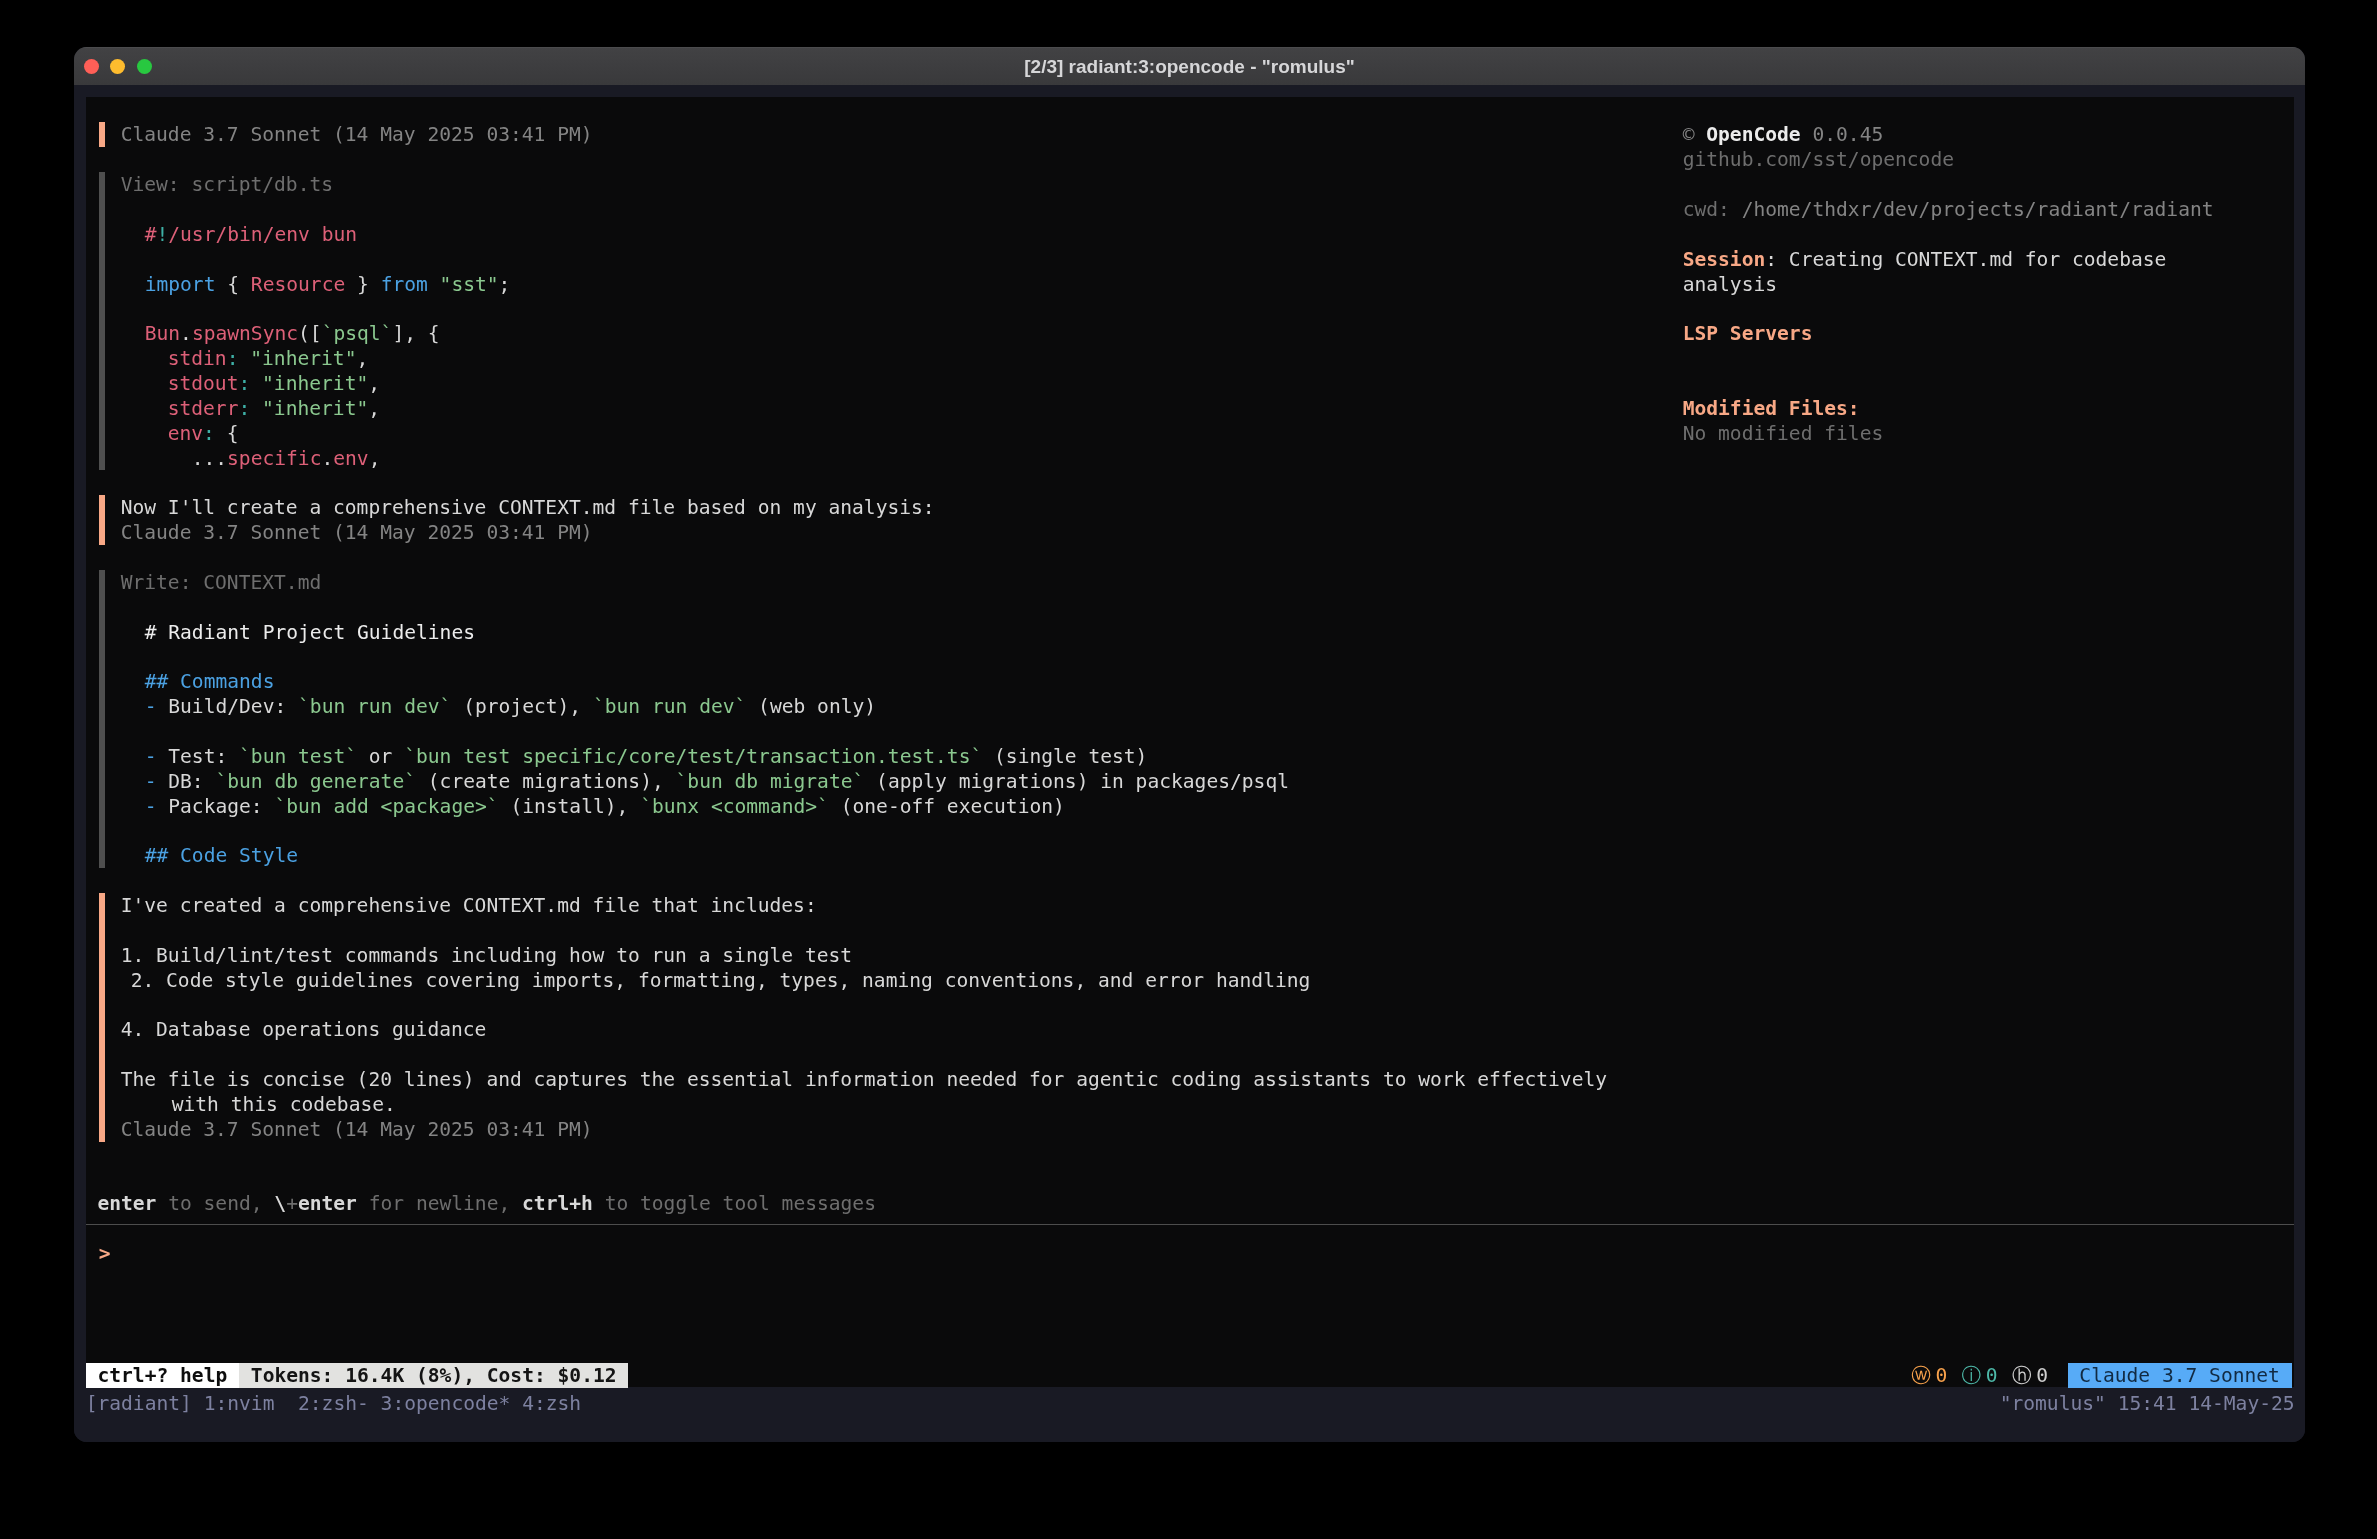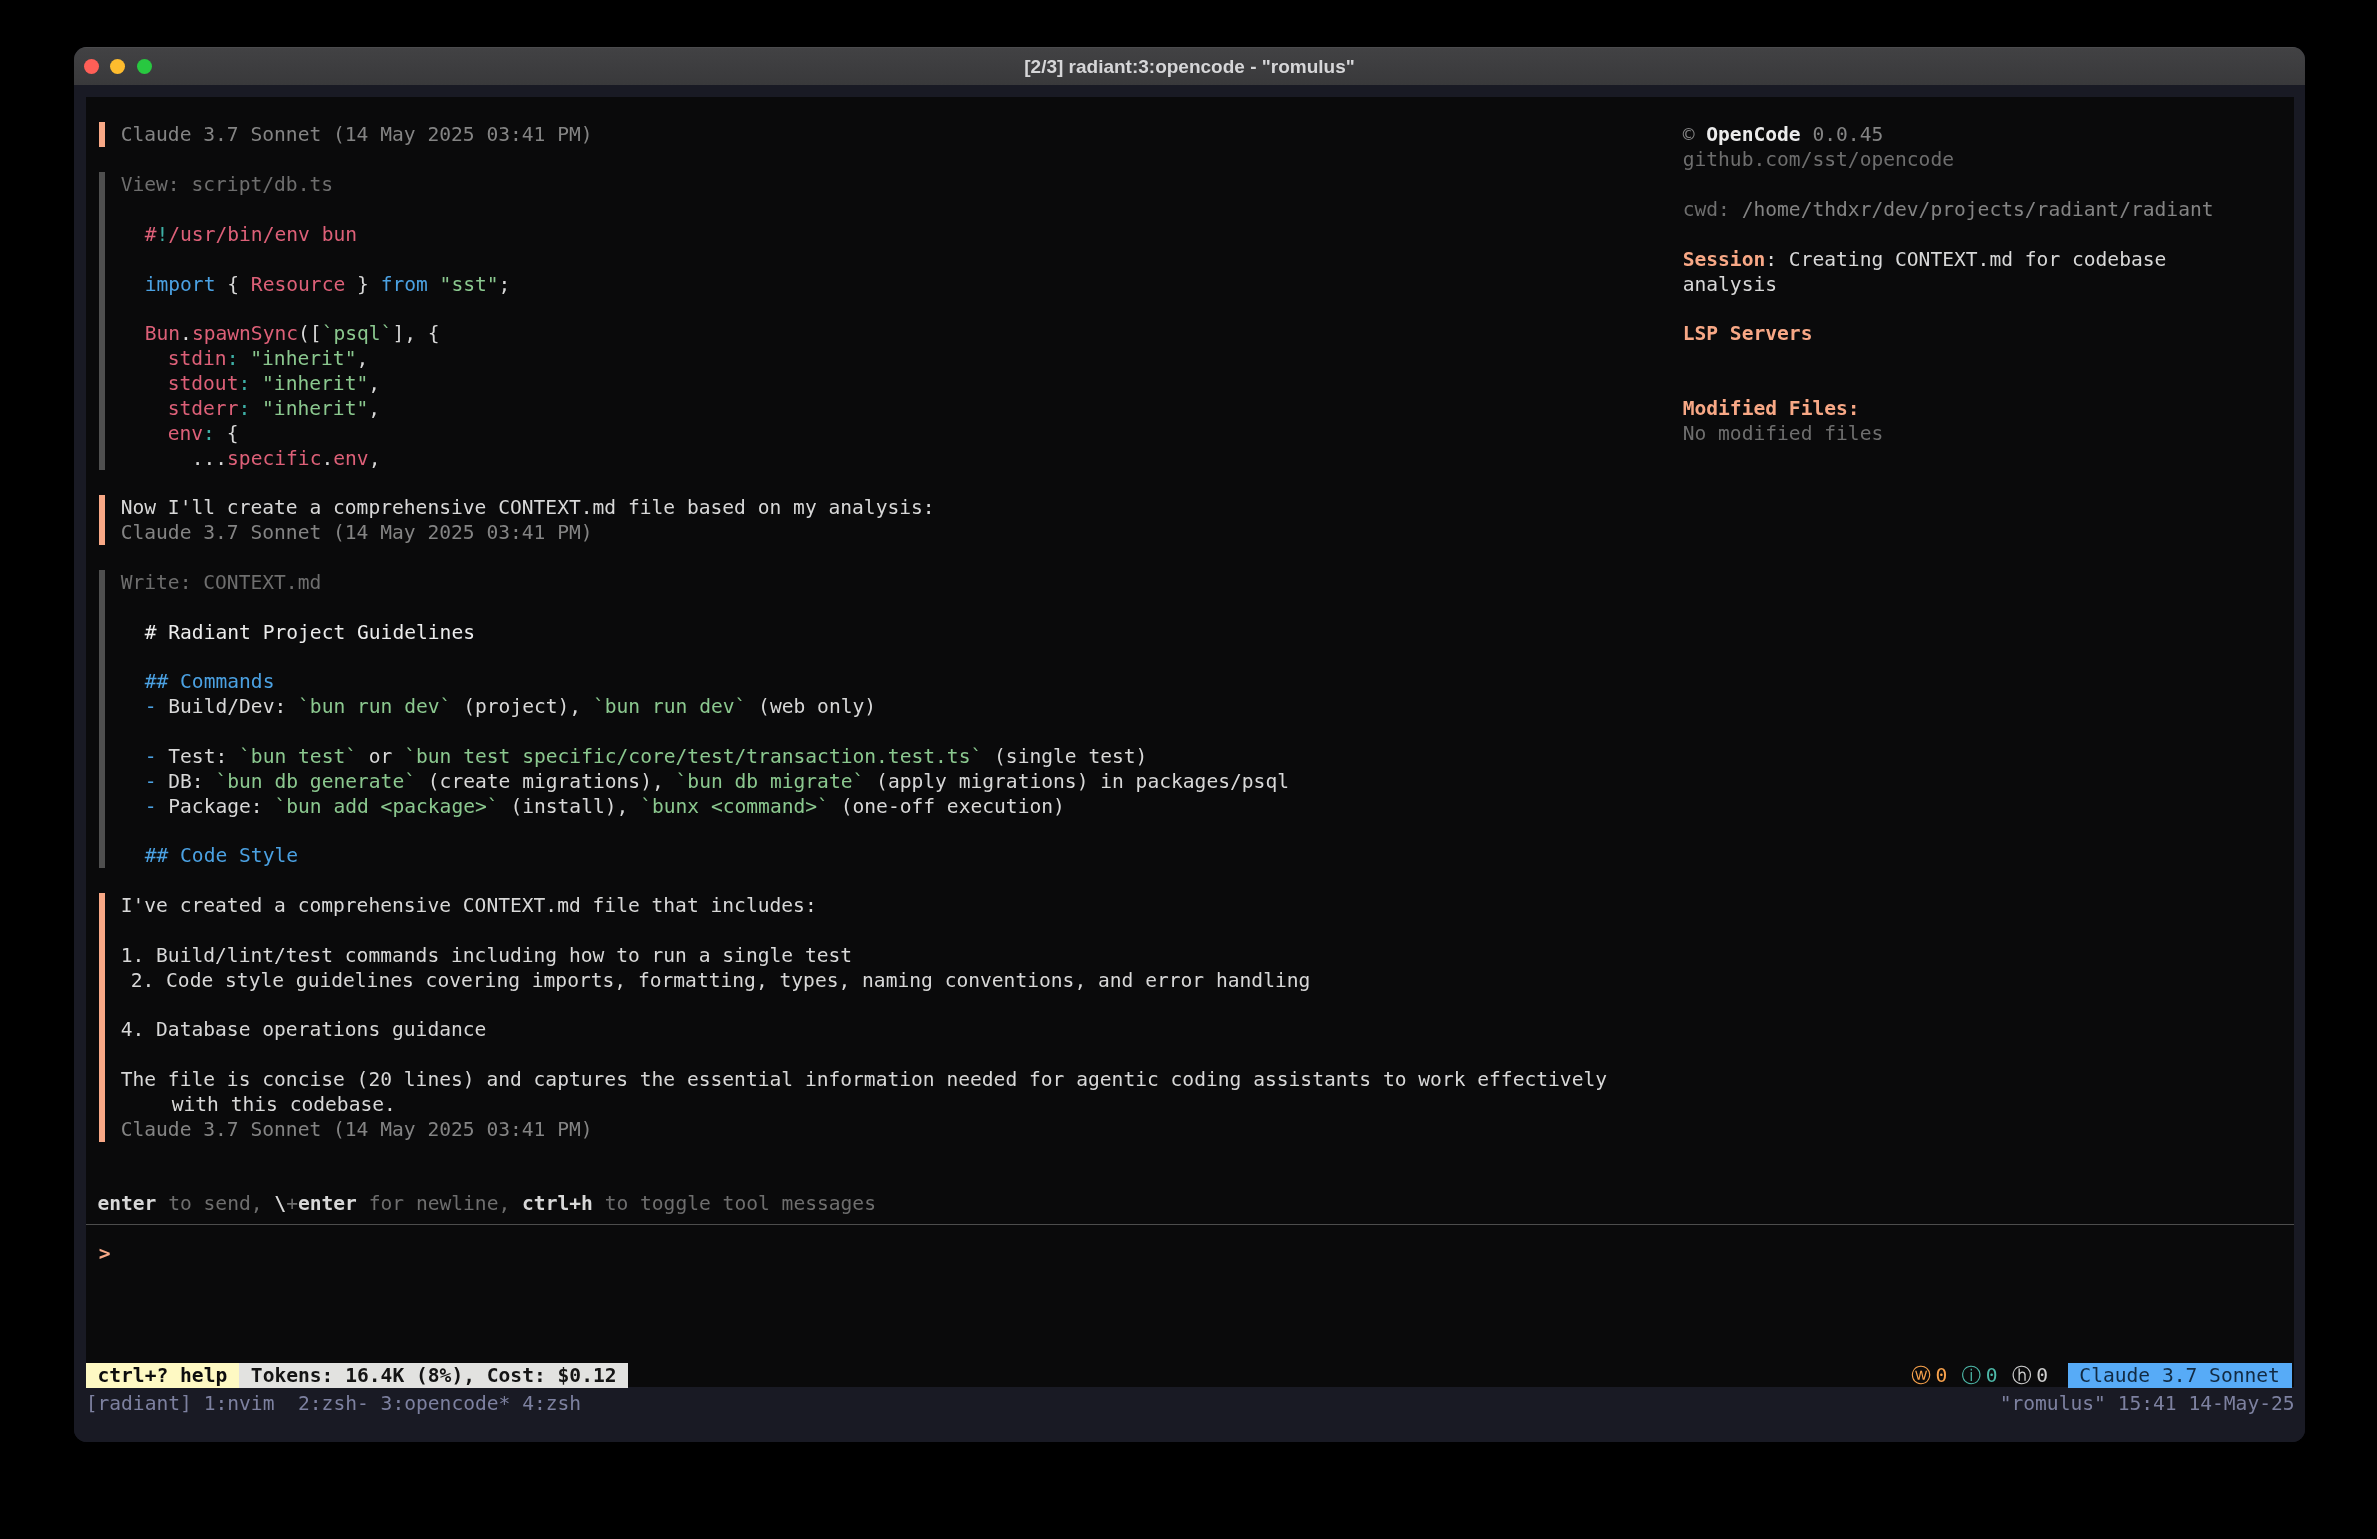--- a/index.html
+++ b/index.html
@@ -42,21 +42,21 @@
   .bar.salmon { background:var(--salmon); }
   .bar.grey   { background:var(--bar-grey); }
 
   .hr { position:absolute; left:0; top:1127px; width:2208px; height:1.3px; background:#4d4d4d; }
 
   .statusrow { position:absolute; left:0; top:1266px; width:2208px; height:25px; }
   .chip {
     display:inline-block; height:25px; line-height:25.4px; font-size:19.6px;
     white-space:pre; vertical-align:top;
   }
-  .chip.help   { background:#fef9c3; color:#0d0d0d; font-weight:700; }
+  .chip.help   { background:#ffffff; color:#0d0d0d; font-weight:700; }
   .chip.tokens { background:#e2e2e0; color:#141414; font-weight:700; }
   .status-right { position:absolute; right:2px; top:0; height:25px; white-space:pre; font-size:19.6px; line-height:25.4px; }
   .chip.model  { background:var(--chip-blue); color:#112a42; margin-left:19.6px; }
 
   .tmux { position:absolute; left:11.7px; right:10.4px; top:1306px; height:25px;
           font-size:19.6px; line-height:25px; color:var(--tmux-fg); }
   .tmux .tmux-left { position:absolute; left:0; top:0; white-space:pre; }
   .tmux .tmux-right { position:absolute; right:0; top:0; white-space:pre; }
 </style>
 </head>

